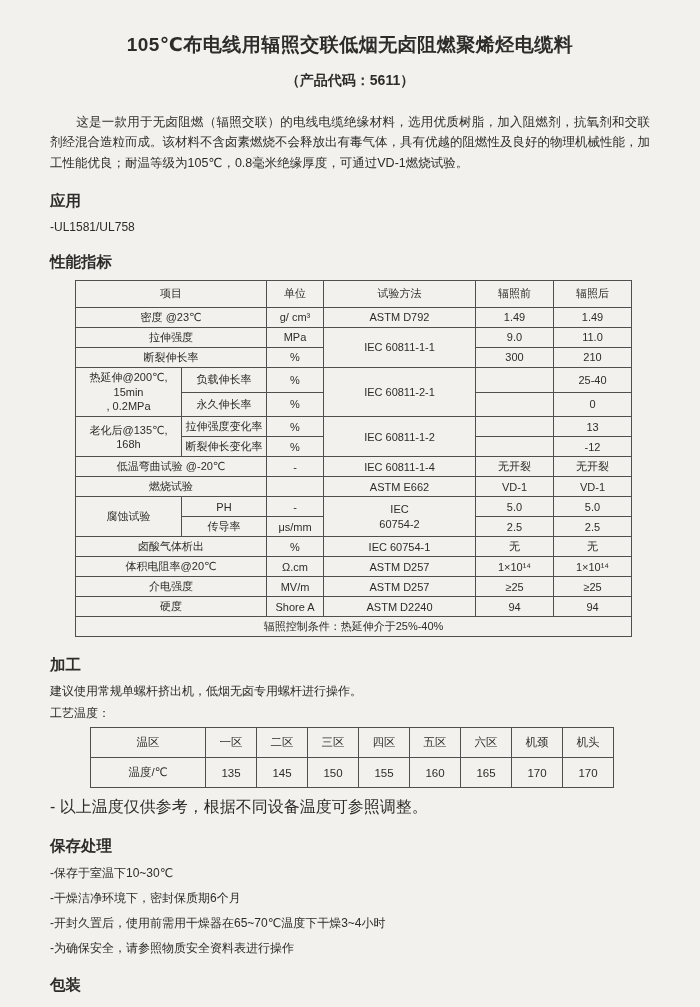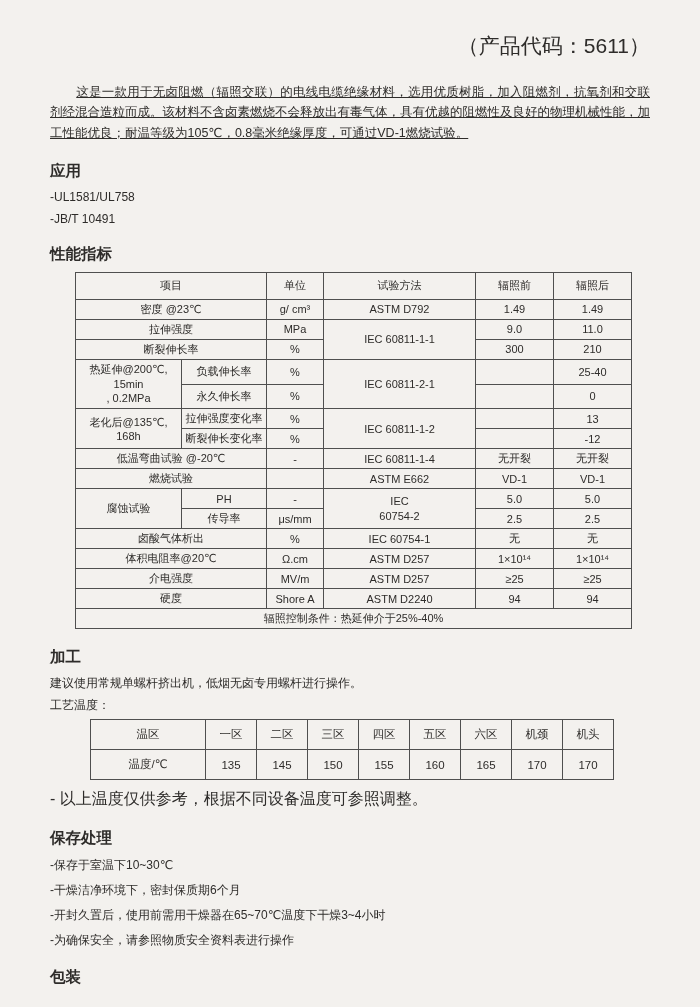--- a/index.html
+++ b/index.html
@@ -3,22 +3,22 @@
 <meta charset="utf-8">
 <style>
   html, body { margin:0; padding:0; }
   body {
     width:700px; min-height:1007px; box-sizing:border-box;
     background:#f3f1ee; color:#2e2c2a;
     font-family:"Liberation Sans","DejaVu Sans",sans-serif;
     padding:32px 50px 36px 50px;
   }
   .title { font-size:19px; font-weight:bold; text-align:center; margin:0 0 14px 0; letter-spacing:0.5px; }
-  .subtitle { font-size:21px; font-weight:normal; text-align:right; margin:0 0 22px 0; }
-  .intro { font-size:12.5px; line-height:1.62; text-indent:2.1em; text-align:justify; margin:0 0 6px 0;text-decoration:underline; }
+  .subtitle { font-size:14px; font-weight:bold; text-align:center; margin:0 0 22px 0; }
+  .intro { font-size:12.5px; line-height:1.62; text-indent:2.1em; text-align:justify; margin:0 0 6px 0; }
   .section-heading { font-size:15.5px; font-weight:bold; margin:18px 0 7px 0; }
   .list-item { font-size:12px; margin:8px 0; }
   .body-text { font-size:12px; margin:5px 0; }
 
   table { border-collapse:collapse; table-layout:fixed; }
   th, td { border:1px solid #4f4f4f; text-align:center; vertical-align:middle; font-weight:normal; }
 
   .perf-table { width:556px; margin:2px 8px 0 25px; font-size:11px; }
   .perf-table th { height:22px; padding:2px 3px; }
   .perf-table td { height:15px; padding:2px 3px; }
@@ -27,26 +27,26 @@
   .temp-table { width:523px; margin:5px 0 0 40px; font-size:11.5px;padding-left:36px; }
   .temp-table th, .temp-table td { padding:7px 2px; }
 
   .note { font-size:16px; margin:9px 0 0 0; }
 </style>
 </head>
 <body>
 
 <div class="page">
 
+  <h1 class="title">105℃布电线用辐照交联低烟无卤阻燃聚烯烃电缆料</h1>
   <div class="subtitle">（产品代码：5611）</div>
   <p class="intro">这是一款用于无卤阻燃（辐照交联）的电线电缆绝缘材料，选用优质树脂，加入阻燃剂，抗氧剂和交联剂经混合造粒而成。该材料不含卤素燃烧不会释放出有毒气体，具有优越的阻燃性及良好的物理机械性能，加工性能优良；耐温等级为105℃，0.8毫米绝缘厚度，可通过VD-1燃烧试验。</p>
 
   <div class="section-heading">应用</div>
   <div class="list-item">-UL1581/UL758</div>
-  <div class="list-item">-JB/T 10491</div>
 
   <div class="section-heading">性能指标</div>
 
   <table class="perf-table">
     <colgroup>
       <col style="width:106px">
         <col style="width:85px">
         <col style="width:57px">
       <col style="width:152px">
         <col style="width:78px">

